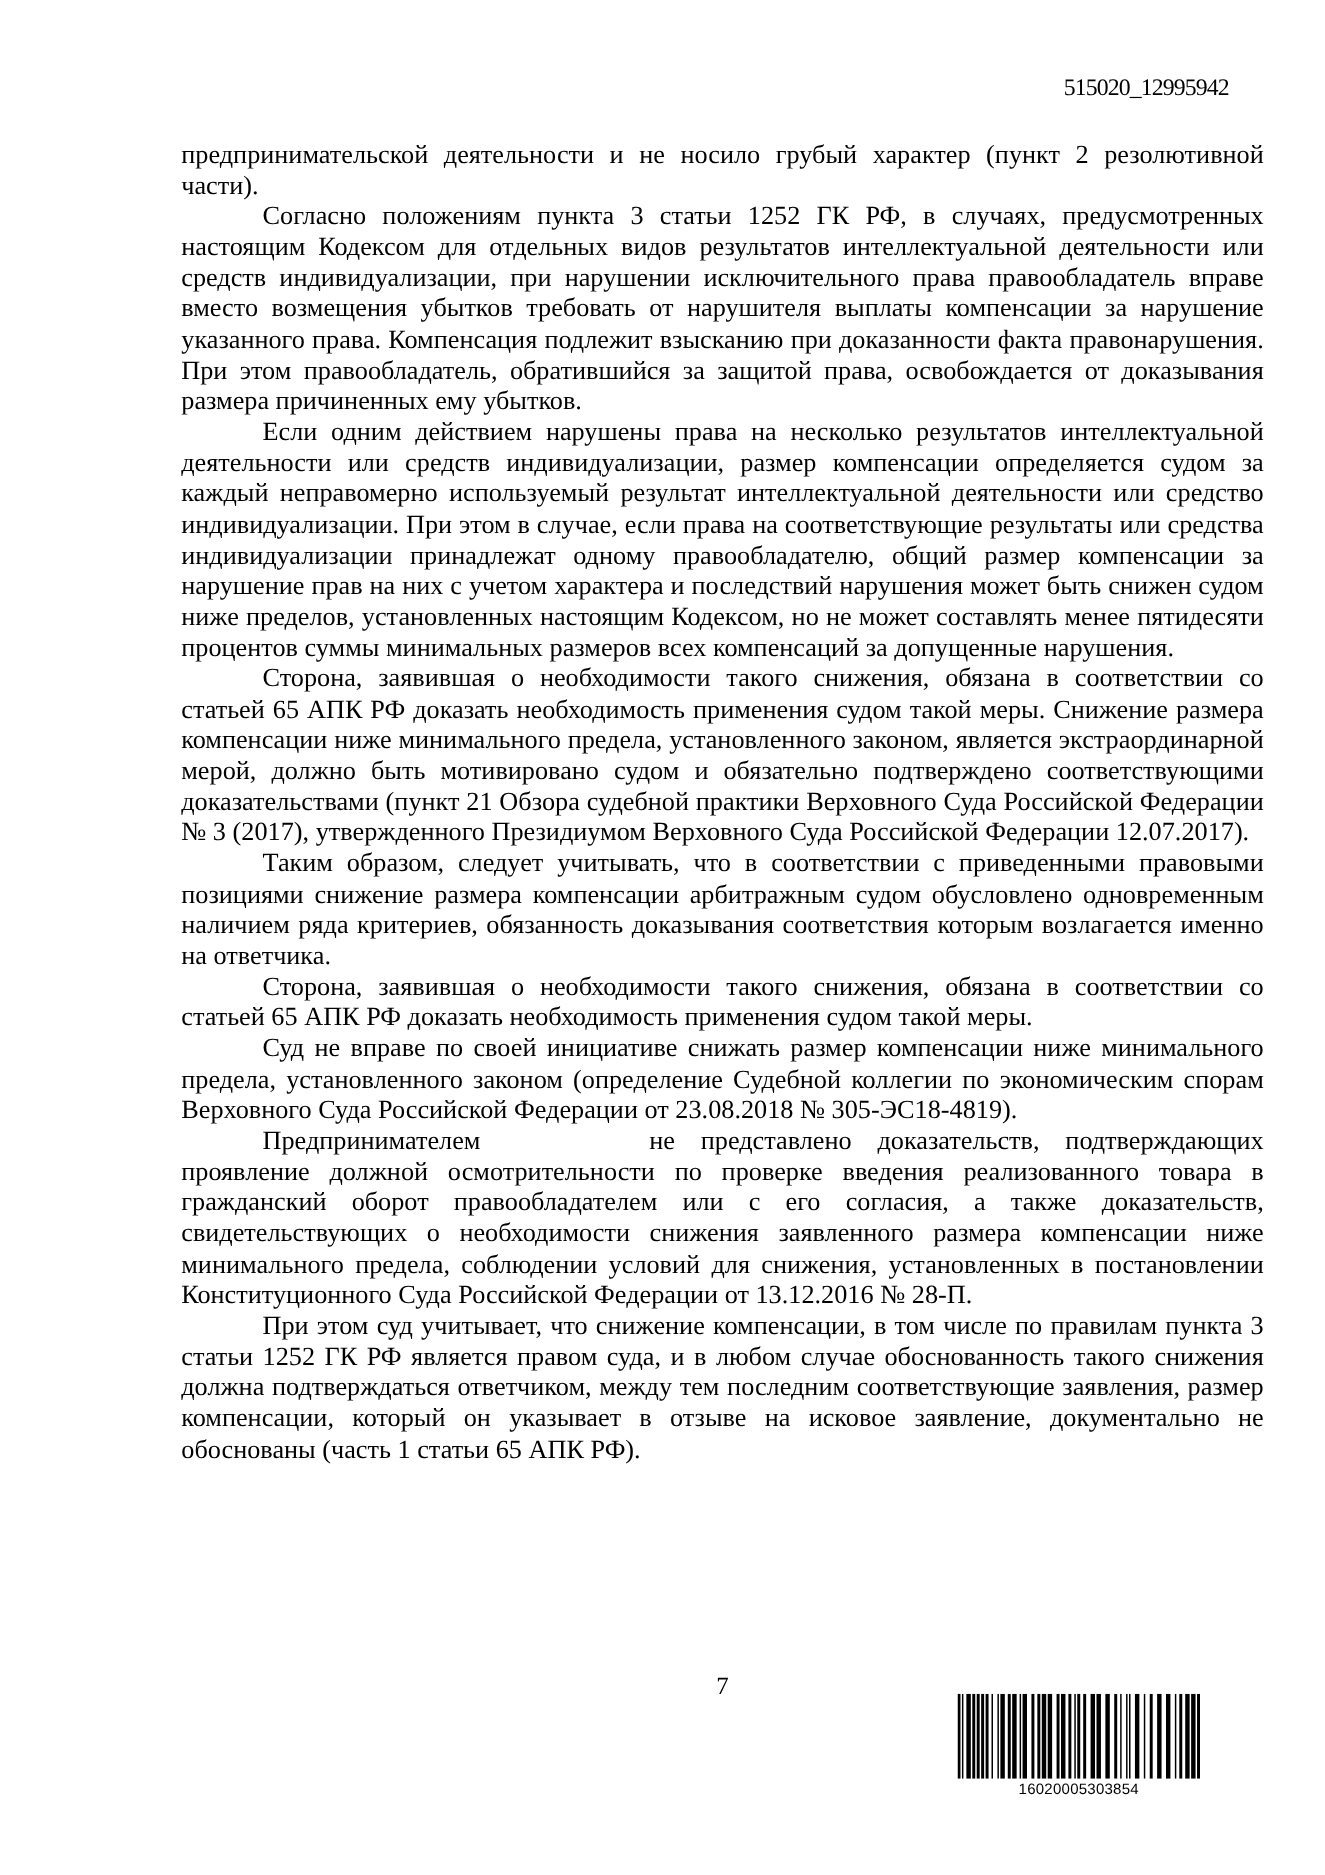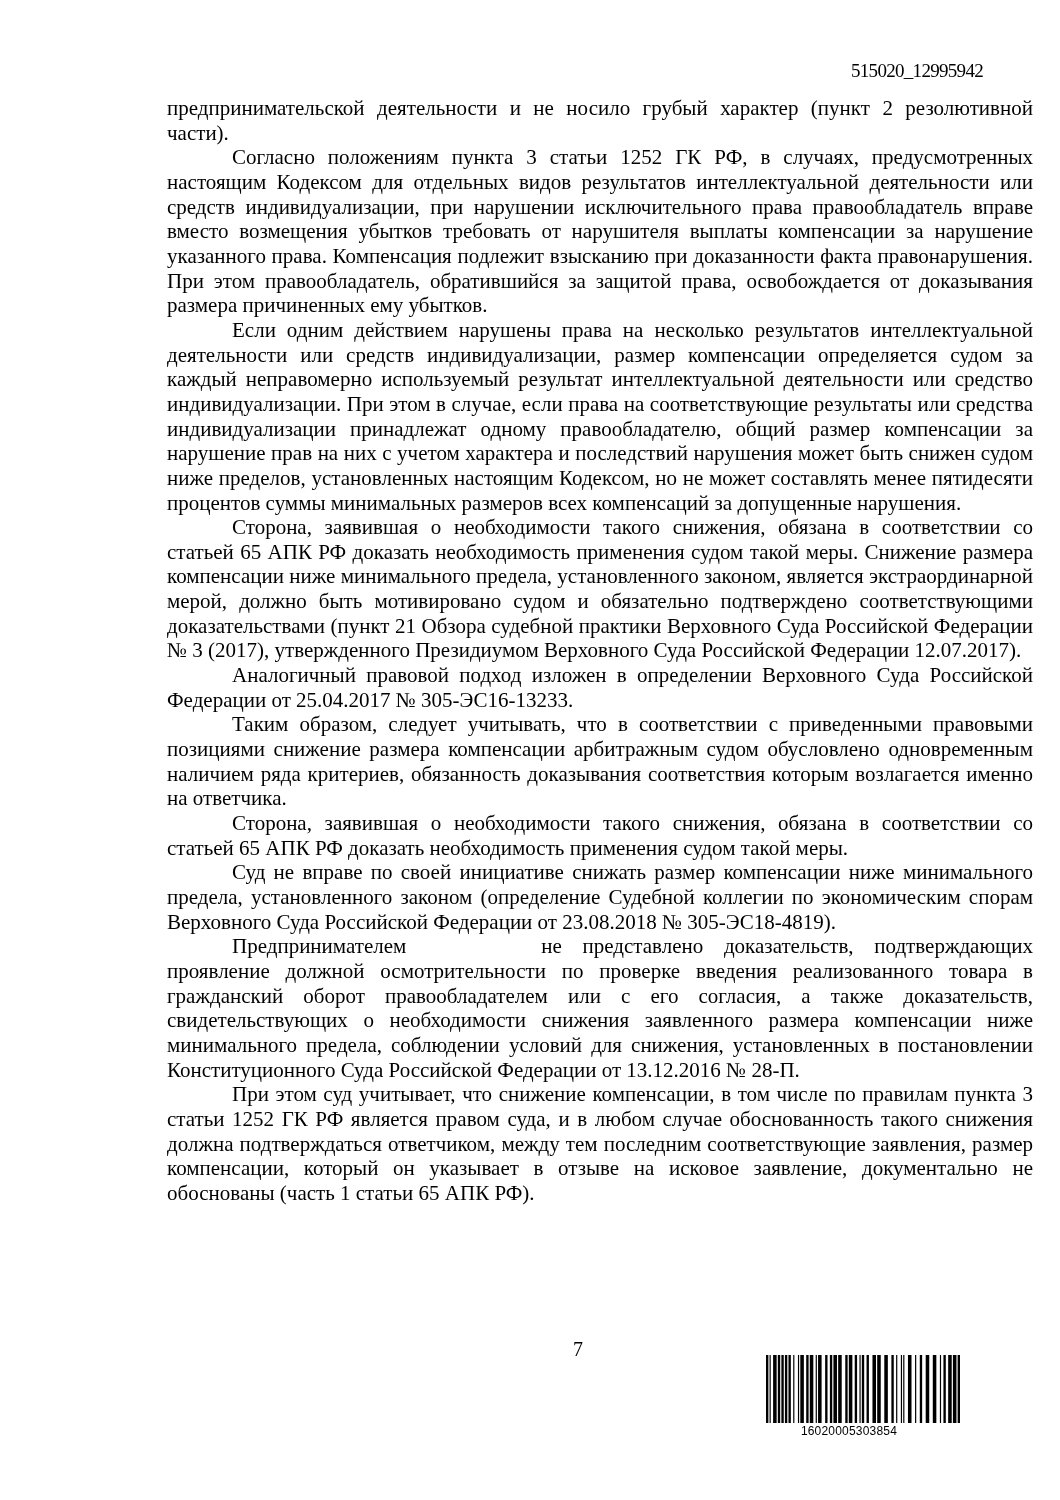--- a/index.html
+++ b/index.html
@@ -16,26 +16,25 @@
     position: absolute;
     top: 60px;
     left: 851px;
     font-size: 19px;
     letter-spacing: -0.7px;
     white-space: nowrap;
   }
   .body-text {
     position: absolute;
     left: 145px;
-    top: 96px;
+    top: 111px;
     width: 866px;
     font-size: 21px;
     line-height: 24.65px;
     text-align: justify;
-    margin-left: 22px;
   }
   .body-text p {
     margin: 0;
     padding: 0;
     text-indent: 65px;
   }
   .body-text p.continuation { text-indent: 0; }
   .redaction-gap {
     display: inline-block;
     width: 135px;
@@ -46,21 +45,21 @@
     top: 1338px;
     left: 145px;
     width: 866px;
     text-align: center;
     font-size: 20px;
   }
   .barcode {
     position: absolute;
     left: 766px;
     top: 1355px;
-    width: 166px;
+    width: 194px;
   }
   .barcode-bars {
     width: 194px;
     height: 68px;
   }
   .barcode-bars svg { display: block; }
   .barcode-number {
     text-align: center;
     font-family: "Liberation Sans", sans-serif;
     font-size: 12px;
@@ -74,21 +73,20 @@
 
 <div>
 
   <div class="doc-id">515020_12995942</div>
 
   <div class="body-text">
     <p class="continuation">предпринимательской деятельности и не носило грубый характер (пункт 2 резолютивной части).</p>
     <p>Согласно положениям пункта 3 статьи 1252 ГК РФ, в случаях, предусмотренных настоящим Кодексом для отдельных видов результатов интеллектуальной деятельности или средств индивидуализации, при нарушении исключительного права правообладатель вправе вместо возмещения убытков требовать от нарушителя выплаты компенсации за нарушение указанного права. Компенсация подлежит взысканию при доказанности факта правонарушения. При этом правообладатель, обратившийся за защитой права, освобождается от доказывания размера причиненных ему убытков.</p>
     <p>Если одним действием нарушены права на несколько результатов интеллектуальной деятельности или средств индивидуализации, размер компенсации определяется судом за каждый неправомерно используемый результат интеллектуальной деятельности или средство индивидуализации. При этом в случае, если права на соответствующие результаты или средства индивидуализации принадлежат одному правообладателю, общий размер компенсации за нарушение прав на них с учетом характера и последствий нарушения может быть снижен судом ниже пределов, установленных настоящим Кодексом, но не может составлять менее пятидесяти процентов суммы минимальных размеров всех компенсаций за допущенные нарушения.</p>
     <p>Сторона, заявившая о необходимости такого снижения, обязана в соответствии со статьей 65 АПК РФ доказать необходимость применения судом такой меры. Снижение размера компенсации ниже минимального предела, установленного законом, является экстраординарной мерой, должно быть мотивировано судом и обязательно подтверждено соответствующими доказательствами (пункт 21 Обзора судебной практики Верховного Суда Российской Федерации № 3 (2017), утвержденного Президиумом Верховного Суда Российской Федерации 12.07.2017).</p>
-    <p>Аналогичный правовой подход изложен в определении Верховного Суда Российской Федерации от 25.04.2017 № 305-ЭС16-13233.</p>
     <p>Таким образом, следует учитывать, что в соответствии с приведенными правовыми позициями снижение размера компенсации арбитражным судом обусловлено одновременным наличием ряда критериев, обязанность доказывания соответствия которым возлагается именно на ответчика.</p>
     <p>Сторона, заявившая о необходимости такого снижения, обязана в соответствии со статьей 65 АПК РФ доказать необходимость применения судом такой меры.</p>
     <p>Суд не вправе по своей инициативе снижать размер компенсации ниже минимального предела, установленного законом (определение Судебной коллегии по экономическим спорам Верховного Суда Российской Федерации от 23.08.2018 № 305-ЭС18-4819).</p>
     <p><span>Предпринимателем</span><span class="redaction-gap"></span><span>не представлено доказательств, подтверждающих проявление должной осмотрительности по проверке введения реализованного товара в гражданский оборот правообладателем или с его согласия, а также доказательств, свидетельствующих о необходимости снижения заявленного размера компенсации ниже минимального предела, соблюдении условий для снижения, установленных в постановлении Конституционного Суда Российской Федерации от 13.12.2016 № 28-П.</span></p>
     <p>При этом суд учитывает, что снижение компенсации, в том числе по правилам пункта 3 статьи 1252 ГК РФ является правом суда, и в любом случае обоснованность такого снижения должна подтверждаться ответчиком, между тем последним соответствующие заявления, размер компенсации, который он указывает в отзыве на исковое заявление, документально не обоснованы (часть 1 статьи 65 АПК РФ).</p>
   </div>
 
   <div class="page-num">7</div>
 
   <div class="barcode">

